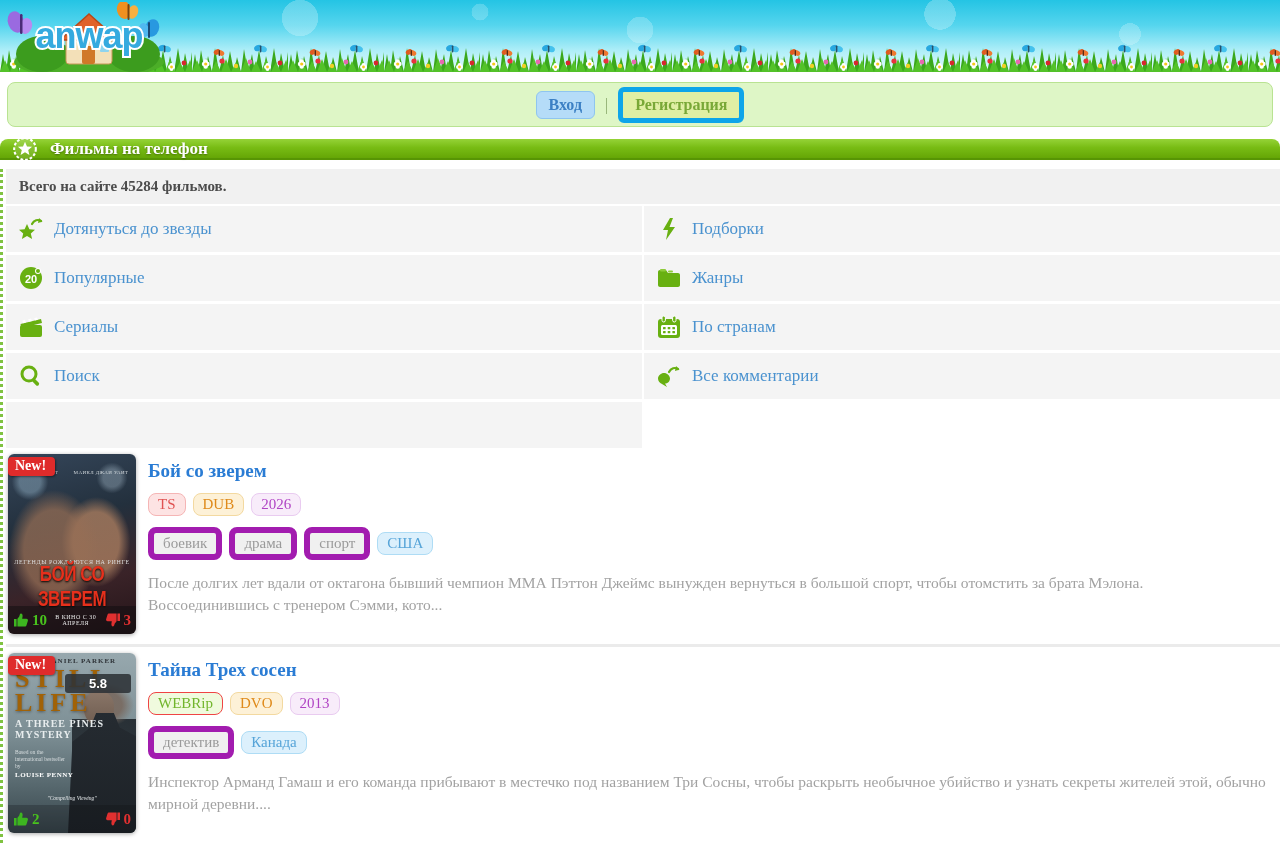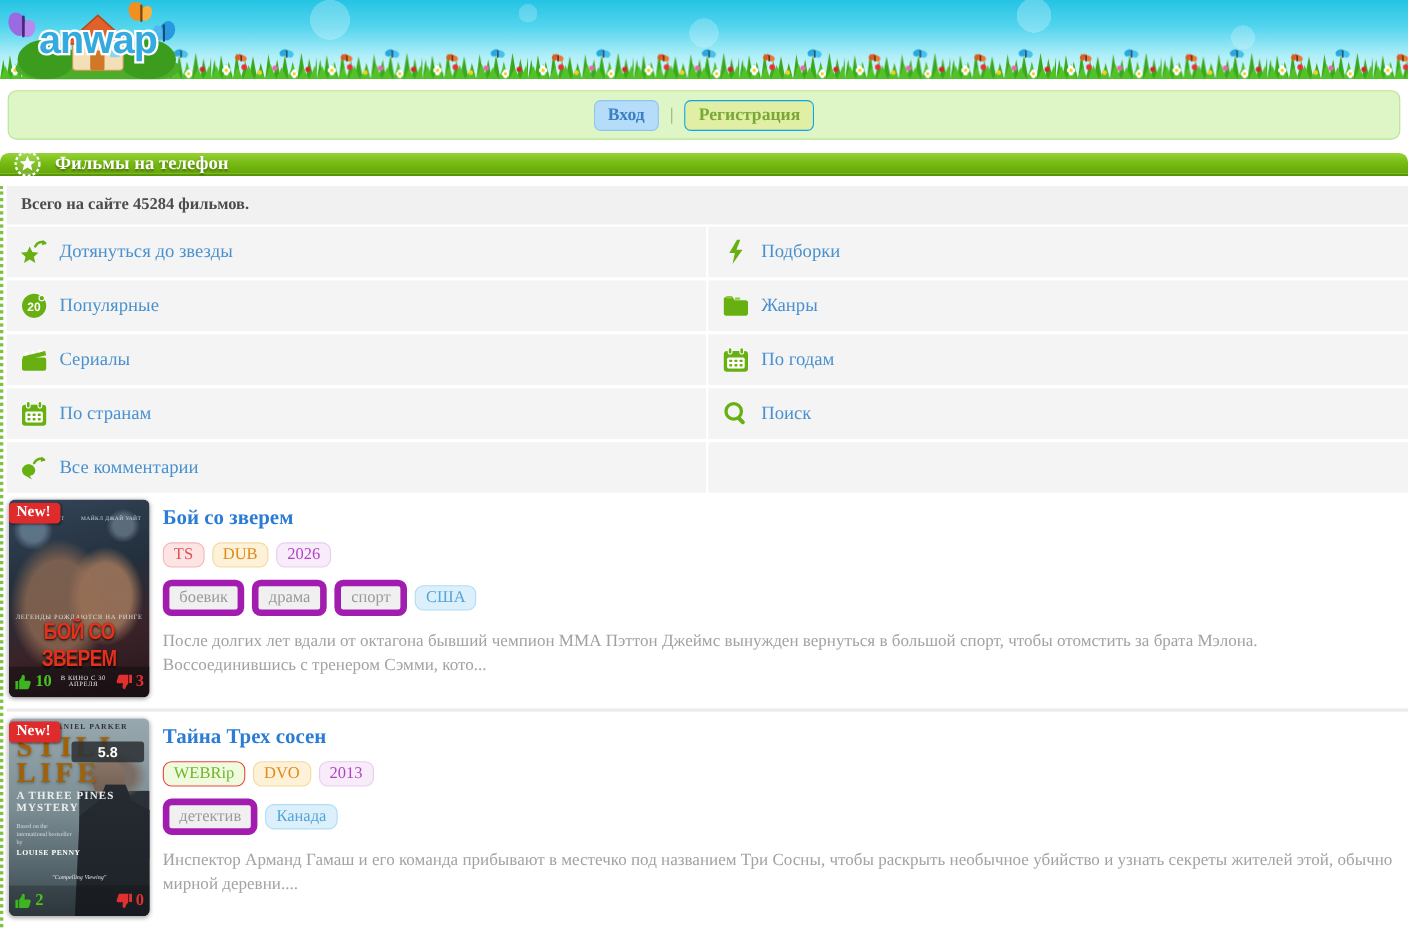--- a/index.html
+++ b/index.html
@@ -19,21 +19,21 @@
     border-bottom:2px solid #fff; }
   .grass-svg { position:absolute; left:0; bottom:0; width:100%; height:32px; display:block; }
   .logo { position:absolute; left:4px; top:2px; width:170px; height:70px; cursor:pointer; }
 
   
   .auth-bar { margin:8px 7px 0 7px; height:45px; background:#def6c6;
     border:1px solid #b9e392; border-radius:8px; display:flex;
     align-items:center; justify-content:center; gap:10px; }
   .btn { font-weight:bold; font-size:16px; padding:4px 12px; border-radius:6px; cursor:pointer; }
   .btn-login { background:#b5dcf8; border:1px solid #8fc5ef; color:#3c80c4; }
-  .btn-register { background:#e0efa4; border:1px solid #0ea5e9; color:#79a837; }
+  .btn-register { background:#e0efa4; border:5px solid #0ea5e9; color:#79a837; }
   .auth-sep { color:#8aa86a; font-size:16px; }
 
   
   .title-bar { margin-top:12px; height:21px; border-radius:8px 8px 0 0;
     background:linear-gradient(#95d337 0%, #78bc14 45%, #65a606 100%);
     border-bottom:2px solid #579504;
     display:flex; align-items:center; gap:12px; padding:0 12px; }
   .title-bar-text { color:#fff; font-weight:bold; font-size:17px; text-shadow:0 1px 2px rgba(0,0,0,.35); }
 
   
@@ -248,37 +248,20 @@
 
       <div class="menu-item">
         <svg class="micon" viewBox="0 0 26 26">
           <rect x="2" y="11" width="22" height="12" rx="2" fill="#68b011"></rect>
           <path d="M2.5 10 L23 5 L24 9 L3.5 14 Z" fill="#68b011"></path>
           <path d="M5 9.2 L8 8.4 L7 5.8 L4.3 6.5 Z M11 7.8 L14 7 L13 4.6 L10.2 5.3 Z M17 6.4 L20 5.7 L19 3.4 L16.2 4 Z" fill="#fff" opacity=".85"></path>
         </svg>
         <span class="menu-label">Сериалы</span>
       </div>
 
-      <div class="menu-item">
-        <svg class="micon" viewBox="0 0 26 26">
-          <rect x="2" y="5" width="22" height="19" rx="3" fill="#68b011"></rect>
-          <rect x="5" y="11" width="16" height="10" rx="1.5" fill="#fff"></rect>
-          <rect x="6" y="2" width="3.4" height="6" rx="1.7" fill="#68b011" stroke="#fff" stroke-width="1"></rect>
-          <rect x="16.6" y="2" width="3.4" height="6" rx="1.7" fill="#68b011" stroke="#fff" stroke-width="1"></rect>
-          <g fill="#68b011">
-            <rect x="7" y="13" width="2.6" height="2.2" rx=".5"></rect>
-              <rect x="11.7" y="13" width="2.6" height="2.2" rx=".5"></rect>
-              <rect x="16.4" y="13" width="2.6" height="2.2" rx=".5"></rect>
-            <rect x="7" y="17" width="2.6" height="2.2" rx=".5"></rect>
-              <rect x="11.7" y="17" width="2.6" height="2.2" rx=".5"></rect>
-              <rect x="16.4" y="17" width="2.6" height="2.2" rx=".5"></rect>
-          </g>
-        </svg>
-        <span class="menu-label">По годам</span>
-      </div>
 
       <div class="menu-item">
         <svg class="micon" viewBox="0 0 26 26">
           <rect x="2" y="5" width="22" height="19" rx="3" fill="#68b011"></rect>
           <rect x="5" y="11" width="16" height="10" rx="1.5" fill="#fff"></rect>
           <rect x="6" y="2" width="3.4" height="6" rx="1.7" fill="#68b011" stroke="#fff" stroke-width="1"></rect>
           <rect x="16.6" y="2" width="3.4" height="6" rx="1.7" fill="#68b011" stroke="#fff" stroke-width="1"></rect>
           <g fill="#68b011">
             <rect x="7" y="13" width="2.6" height="2.2" rx=".5"></rect>
               <rect x="11.7" y="13" width="2.6" height="2.2" rx=".5"></rect>

